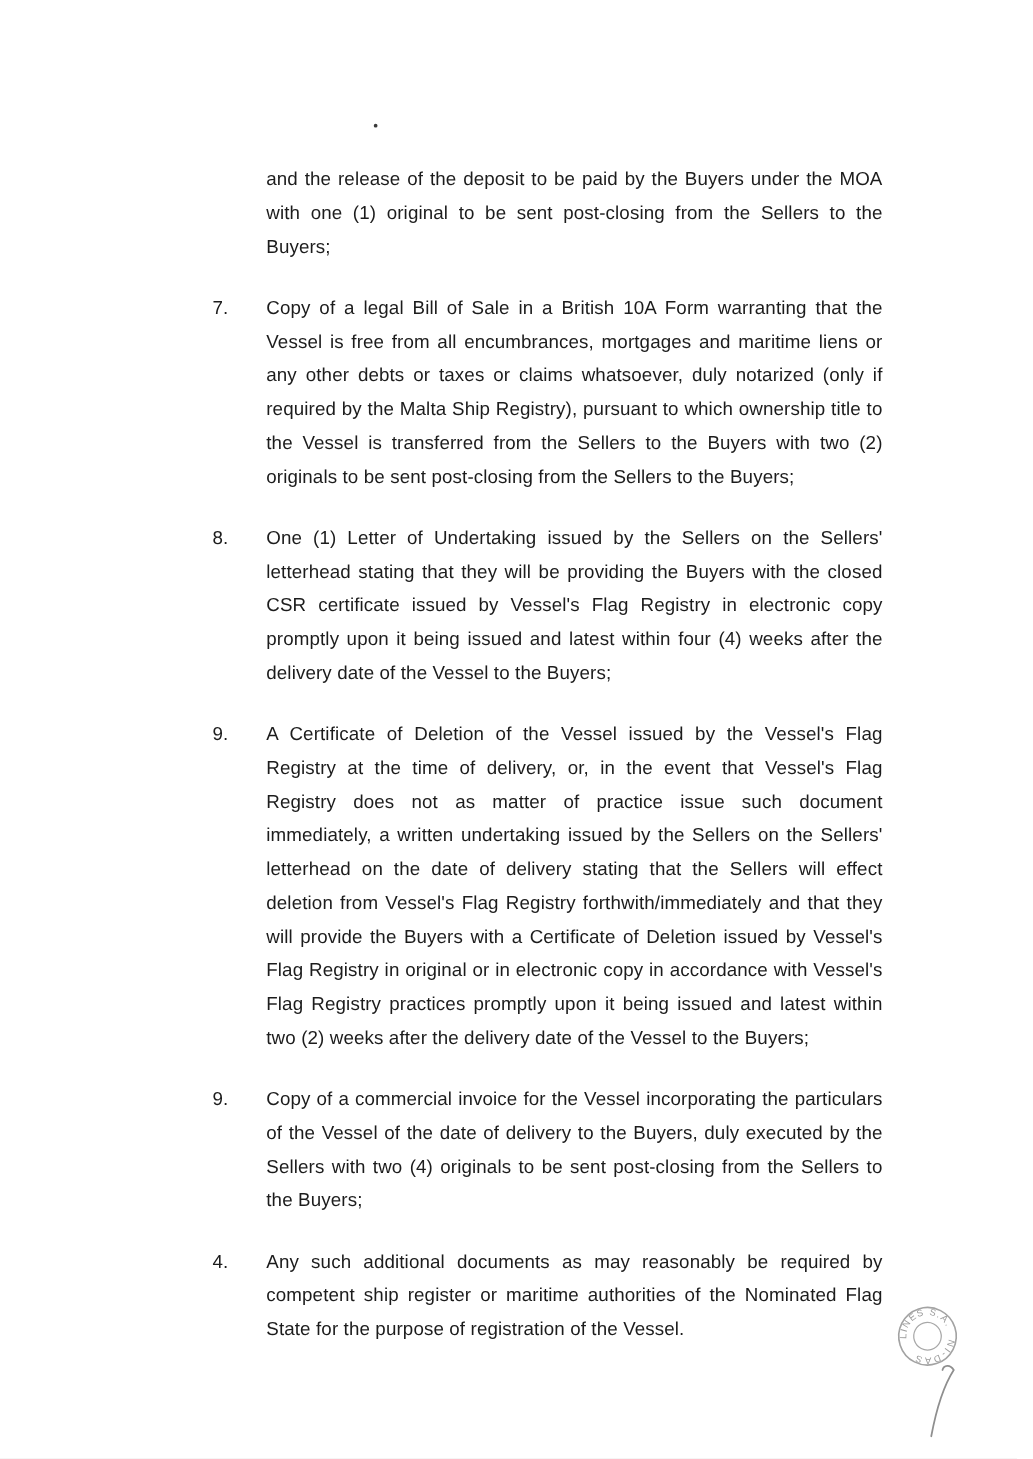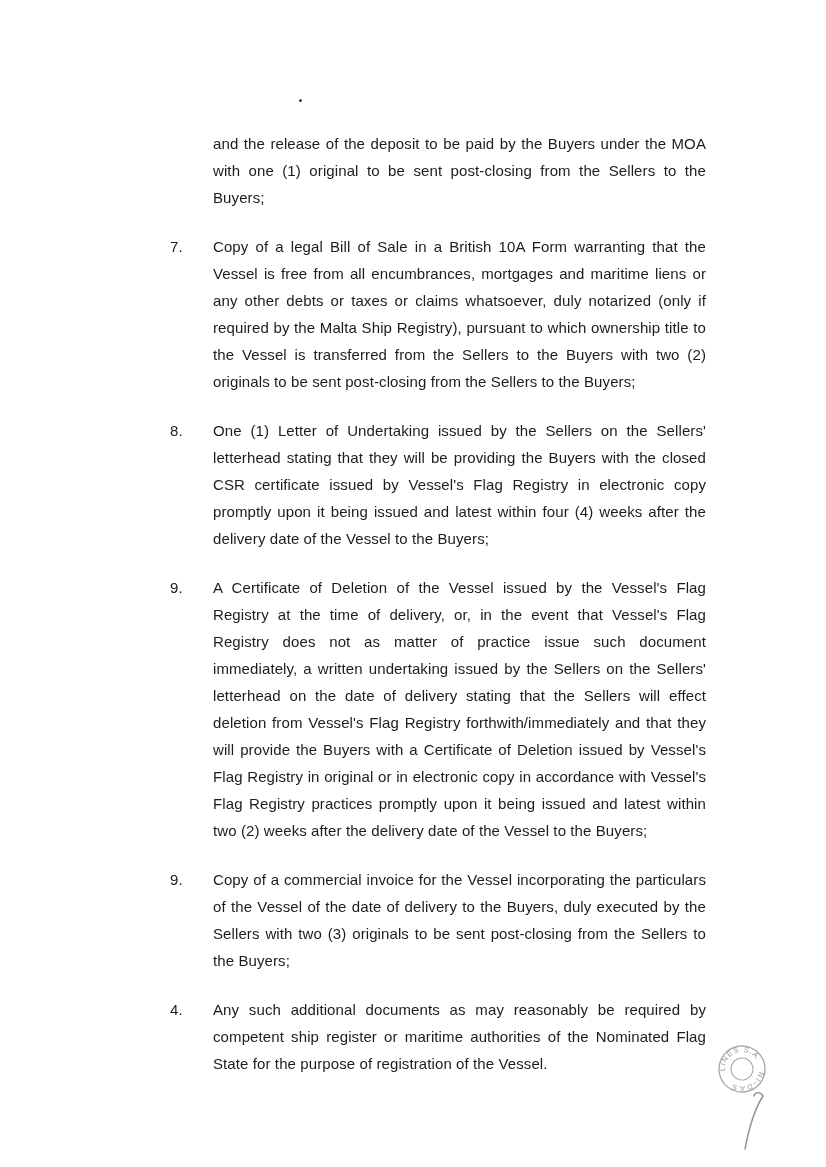--- a/index.html
+++ b/index.html
@@ -83,21 +83,21 @@
       <div class="body">One (1) Letter of Undertaking issued by the Sellers on the Sellers' letterhead stating that they will be providing the Buyers with the closed CSR certificate issued by Vessel's Flag Registry in electronic copy promptly upon it being issued and latest within four (4) weeks after the delivery date of the Vessel to the Buyers;</div>
     </div>
 
     <div class="para">
       <div class="num">9.</div>
       <div class="body">A Certificate of Deletion of the Vessel issued by the Vessel's Flag Registry at the time of delivery, or, in the event that Vessel's Flag Registry does not as matter of practice issue such document immediately, a written undertaking issued by the Sellers on the Sellers' letterhead on the date of delivery stating that the Sellers will effect deletion from Vessel's Flag Registry forthwith/immediately and that they will provide the Buyers with a Certificate of Deletion issued by Vessel's Flag Registry in original or in electronic copy in accordance with Vessel's Flag Registry practices promptly upon it being issued and latest within two (2) weeks after the delivery date of the Vessel to the Buyers;</div>
     </div>
 
     <div class="para">
       <div class="num">9.</div>
-      <div class="body">Copy of a commercial invoice for the Vessel incorporating the particulars of the Vessel of the date of delivery to the Buyers, duly executed by the Sellers with two (3) originals to be sent post-closing from the Sellers to the Buyers;</div>
+      <div class="body">Copy of a commercial invoice for the Vessel incorporating the particulars of the Vessel of the date of delivery to the Buyers, duly executed by the Sellers with two (4) originals to be sent post-closing from the Sellers to the Buyers;</div>
     </div>
 
     <div class="para">
       <div class="num">4.</div>
       <div class="body">Any such additional documents as may reasonably be required by competent ship register or maritime authorities of the Nominated Flag State for the purpose of registration of the Vessel.</div>
     </div>
 
   </div>
 
   <div class="stamp-wrap">

